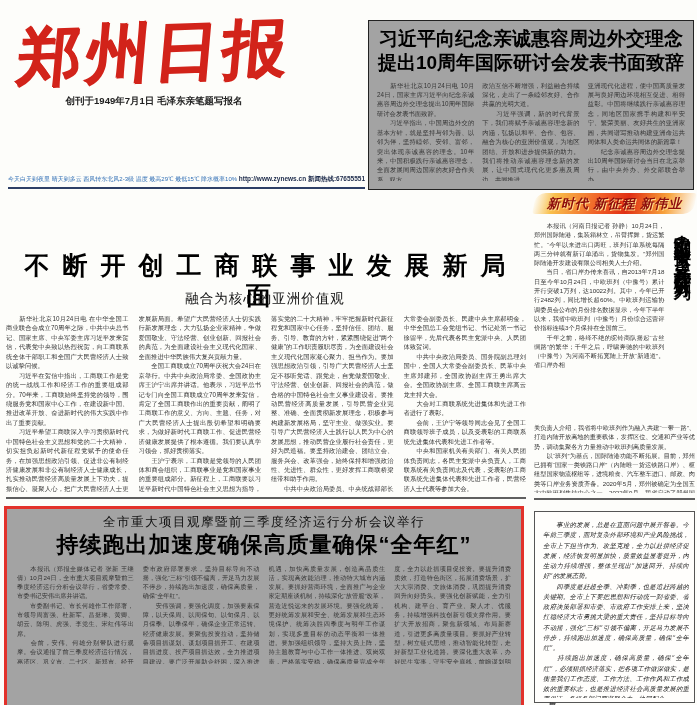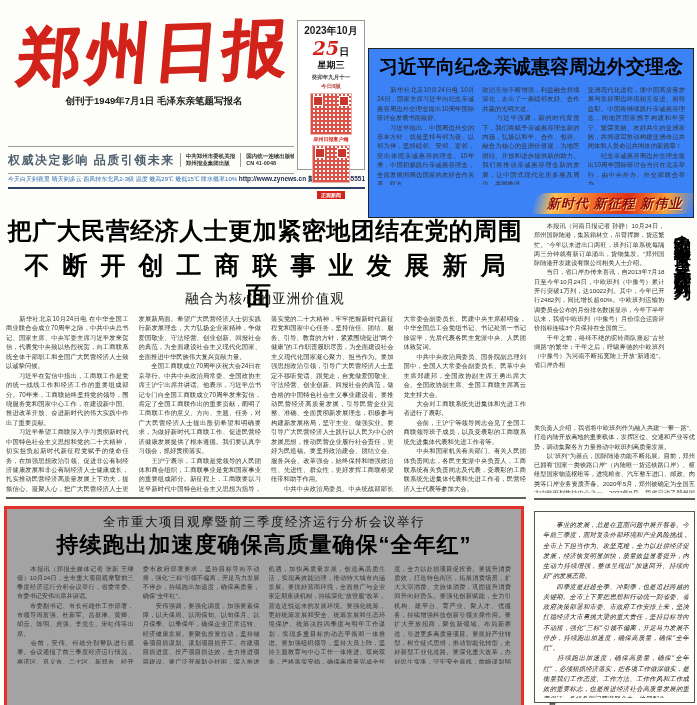--- a/index.html
+++ b/index.html
@@ -36,21 +36,21 @@
   .qr{position:relative;width:40px;height:40px;margin:3px auto 0;border:1px solid #eab0aa;
       background-image:repeating-linear-gradient(0deg,#de5147 0 2px,transparent 2px 4px),
                        repeating-linear-gradient(90deg,#de5147 0 2px,#fff 2px 4px);}
   .qr::before,.qr::after{content:"";position:absolute;top:2px;width:8px;height:8px;background:#c8372e;border:1px solid #fff;}
   .qr::before{left:2px;} .qr::after{right:2px;}
   .qr-cap{font-size:5px;color:#d2231a;margin-top:1px;font-weight:bold;}
   .qr-badge{display:inline-block;font-size:5px;color:#fff;background:#d2231a;padding:1px 4px;margin-top:1px;font-weight:bold;}
 
   
   .tr-box{position:absolute;left:368px;top:20px;width:326px;height:170px;border:1.5px solid #222;
-        box-sizing:border-box;padding:6px 8px;background:#3b82f6;margin-top:28px;}
+        box-sizing:border-box;padding:6px 8px;background:#a3a3a3;}
   .tr-h{font-size:19px;font-weight:900;text-align:center;line-height:1.25;color:#000;letter-spacing:0;}
   .cols{display:flex;gap:8px;margin-top:6px;height:100px;overflow:hidden;}
   .col{flex:1;font-size:6.3px;line-height:1.5;text-align:justify;color:#333;overflow:hidden;}
 
   
   .c-kicker{position:absolute;left:0;top:198px;width:530px;text-align:center;font-size:15px;color:#111;
         letter-spacing:2px;font-weight:500;}
   .c-h1{position:absolute;left:0;top:217px;width:530px;text-align:center;font-size:24px;font-weight:900;
         color:#000;letter-spacing:0.5px;line-height:1.2;}
   .c-h2{position:absolute;left:0;top:250px;width:530px;text-align:center;font-size:25px;font-weight:900;
@@ -94,63 +94,40 @@
 </head>
 <body>
 
 <div class="page">
 
   <div class="logo-area">
     <div class="logo">郑州日报</div>
     <div class="founding">创刊于1949年7月1日 毛泽东亲笔题写报名</div>
   </div>
 
-  <div class="slogan-strip">
-    <div class="slogan">权威决定影响 品质引领未来</div>
-    <div class="mini">
-      <div>中共郑州市委机关报</div>
-      <div>郑州报业集团出版</div>
-    </div>
-    <div class="mini">
-      <div>国内统一连续出版物号</div>
-      <div>CN 41-0048</div>
-    </div>
-
-  </div>
 
   <div class="weather-strip">
     <div class="weather">今天白天到夜里 晴天到多云 西风转东北风2-3级 温度 最高29℃ 最低15℃ 降水概率10%</div>
     <div class="site">http://www.zynews.cn 新闻热线:67655551</div>
   </div>
 
-  <div class="datebox">
-    <div class="db-ym">2023年10月</div>
-    <div class="db-day"><span class="num">25</span><span class="unit">日</span></div>
-    <div class="db-week">星期三</div>
-    <div class="db-lunar">癸卯年九月十一</div>
-    <div class="db-pages">今日8版</div>
-    <div class="qr"></div>
-    <div class="qr-cap">郑州日报客户端</div>
-    <div class="qr" style="width:36px;height:36px;"></div>
-    <div><span class="qr-badge">正观新闻</span></div>
-  </div>
 
   <div class="tr-box">
     <div class="tr-h">习近平向纪念亲诚惠容周边外交理念</div>
+    <div class="tr-h">提出10周年国际研讨会发表书面致辞</div>
     <div class="cols">
       <div class="col prewrap">　　新华社北京10月24日电 10月24日，国家主席习近平向纪念亲诚惠容周边外交理念提出10周年国际研讨会发表书面致辞。
 　　习近平指出，中国周边外交的基本方针，就是坚持与邻为善、以邻为伴，坚持睦邻、安邻、富邻，突出体现亲诚惠容的理念。10年来，中国积极践行亲诚惠容理念，全面发展同周边国家的友好合作关系，双方</div>
       <div class="col prewrap">政治互信不断增强，利益融合持续深化，走出了一条睦邻友好、合作共赢的光明大道。
 　　习近平强调，新的时代背景下，我们将赋予亲诚惠容理念新的内涵，弘扬以和平、合作、包容、融合为核心的亚洲价值观，为地区团结、开放和进步提供新的助力。我们将推动亲诚惠容理念新的发展，让中国式现代化更多惠及周边，共同推进</div>
       <div class="col prewrap">亚洲现代化进程，使中国高质量发展与良好周边环境相互促进、相得益彰。中国将继续践行亲诚惠容理念，同地区国家携手构建和平安宁、繁荣美丽、友好共生的亚洲家园，共同谱写推动构建亚洲命运共同体和人类命运共同体的新篇章！
 　　纪念亲诚惠容周边外交理念提出10周年国际研讨会当日在北京举行，由中央外办、外交部联合举办。</div>
     </div>
   </div>
 
-  <div class="c-h1">把广大民营经济人士更加紧密地团结在党的周围</div>
   <div class="c-h2">不断开创工商联事业发展新局面</div>
   <div class="c-sub">融合为核心的亚洲价值观</div>
   <div class="c-body">
     <div class="col prewrap">　　新华社北京10月24日电 在中华全国工商业联合会成立70周年之际，中共中央总书记、国家主席、中央军委主席习近平发来贺信，代表党中央致以热烈祝贺，向工商联系统全体干部职工和全国广大民营经济人士致以诚挚问候。
 　　习近平在贺信中指出，工商联工作是党的统一战线工作和经济工作的重要组成部分。70年来，工商联始终坚持党的领导，围绕服务党和国家中心工作，在建设新中国、推进改革开放、奋进新时代的伟大实践中作出了重要贡献。
 　　习近平希望工商联深入学习贯彻新时代中国特色社会主义思想和党的二十大精神，切实担负起新时代新征程党赋予的使命任务，在加强思想政治引领、促进非公有制经济健康发展和非公有制经济人士健康成长，扎实推动民营经济高质量发展上下功夫，提振信心、凝聚人心，把广大民营经济人士更加紧密地团结在党的周围，不断开创工商联事业</div>
     <div class="col prewrap">发展新局面。希望广大民营经济人士切实践行新发展理念，大力弘扬企业家精神，争做爱国敬业、守法经营、创业创新、回报社会的典范，为全面建设社会主义现代化国家、全面推进中华民族伟大复兴贡献力量。
 　　全国工商联成立70周年庆祝大会24日在京举行。中共中央政治局常委、全国政协主席王沪宁出席并讲话。他表示，习近平总书记专门向全国工商联成立70周年发来贺信，肯定了全国工商联作出的重要贡献，阐明了工商联工作的意义、方向、主题、任务，对广大民营经济人士提出殷切希望和明确要求，为做好新时代工商联工作、促进民营经济健康发展提供了根本遵循。我们要认真学习领会，抓好贯彻落实。
 　　王沪宁表示，工商联是党领导的人民团体和商会组织，工商联事业是党和国家事业的重要组成部分。新征程上，工商联要以习近平新时代中国特色社会主义思想为指导，全面贯彻</div>
     <div class="col prewrap">落实党的二十大精神，牢牢把握新时代新征程党和国家中心任务，坚持信任、团结、服务、引导、教育的方针，紧紧围绕促进“两个健康”的工作职责履职尽责，为全面建设社会主义现代化国家凝心聚力、担当作为。要加强思想政治引领，引导广大民营经济人士坚定不移听党话、跟党走，自觉做爱国敬业、守法经营、创业创新、回报社会的典范，做合格的中国特色社会主义事业建设者。要推动民营经济高质量发展，引导民营企业完整、准确、全面贯彻新发展理念，积极参与构建新发展格局，坚守主业、做强实业。要引导广大民营经济人士践行以人民为中心的发展思想，推动民营企业履行社会责任，更好为民造福。要坚持政治建会、团结立会、服务兴会、改革强会，始终保持和增强政治性、先进性、群众性，更好发挥工商联桥梁纽带和助手作用。

